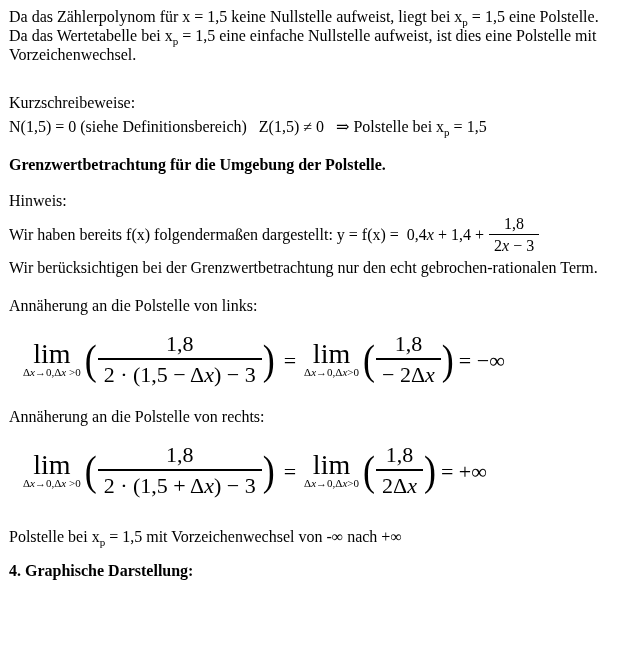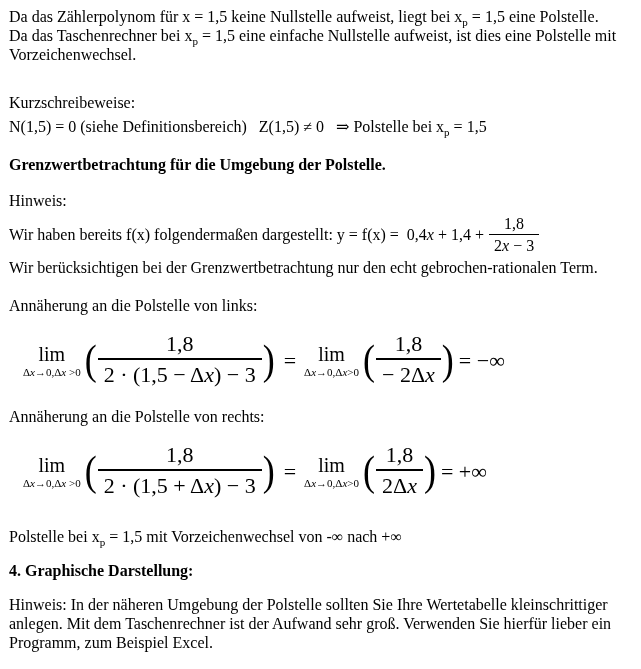--- a/index.html
+++ b/index.html
@@ -66,21 +66,21 @@
     margin: 13px 0 15px 14px;
     height: 64px;
   }
   .lim-block {
     display: inline-flex;
     flex-direction: column;
     align-items: center;
     margin-right: 3px;
   }
   .lim-op {
-    font-size: 20px;
+    font-size: 28px;
     line-height: 24px;
   }
   .lim-sub {
     font-size: 11px;
     line-height: 12px;
     white-space: nowrap;
   }
   .frac {
     display: inline-flex;
     flex-direction: column;
@@ -111,21 +111,21 @@
   .result {
     margin-left: 4px;
     white-space: nowrap;
   }
 </style>
 </head>
 <body>
 
 <div class="doc">
 
-  <p class="mb-intro"><span>Da das Zählerpolynom für x = 1,5 keine Nullstelle aufweist, liegt bei x</span><sub>p</sub><span> = 1,5 eine Polstelle.</span><br><span>Da das Taschenrechner bei x</span><sub>p</sub><span> = 1,5 eine einfache Nullstelle aufweist, ist dies eine Polstelle mit Vorzeichenwechsel.</span></p>
+  <p class="mb-intro"><span>Da das Zählerpolynom für x = 1,5 keine Nullstelle aufweist, liegt bei x</span><sub>p</sub><span> = 1,5 eine Polstelle.</span><br><span>Da das Wertetabelle bei x</span><sub>p</sub><span> = 1,5 eine einfache Nullstelle aufweist, ist dies eine Polstelle mit Vorzeichenwechsel.</span></p>
 
   <p class="mb-head">Kurzschreibeweise:</p>
   <p class="mb-line"><span>N(1,5) = 0 (siehe Definitionsbereich)&nbsp;&nbsp; Z(1,5) ≠ 0&nbsp;&nbsp; ⇒ Polstelle bei x</span><sub>p</sub><span> = 1,5</span></p>
 
   <p class="mb-small">Grenzwertbetrachtung für die Umgebung der Polstelle.</p>
 
   <p class="mb-tiny">Hinweis:</p>
   <div class="inline-formula">
     <span><span>Wir haben bereits f(x) folgendermaßen dargestellt: y = f(x) =&nbsp; </span><span>0,4</span><span class="i">x</span><span> + 1,4 + </span></span>
     <span class="inline-frac">
@@ -184,15 +184,14 @@
       <span class="den"><span>2Δ</span><span class="i">x</span></span>
     </span>
     <span class="paren">)</span>
     <span class="result">= +∞</span>
   </div>
 
   <p class="mb-sec" style="margin-top:24px;"><span>Polstelle bei x</span><sub>p</sub><span> = 1,5 mit Vorzeichenwechsel von -∞ nach +∞</span></p>
 
   <p class="bold mb-sec">4. Graphische Darstellung:</p>
 
-  <p>Hinweis: In der näheren Umgebung der Polstelle sollten Sie Ihre Wertetabelle kleinschrittiger anlegen. Mit dem Taschenrechner ist der Aufwand sehr groß. Verwenden Sie hierfür lieber ein Programm, zum Beispiel Excel.</p>
 
 </div>
 
 </body></html>

